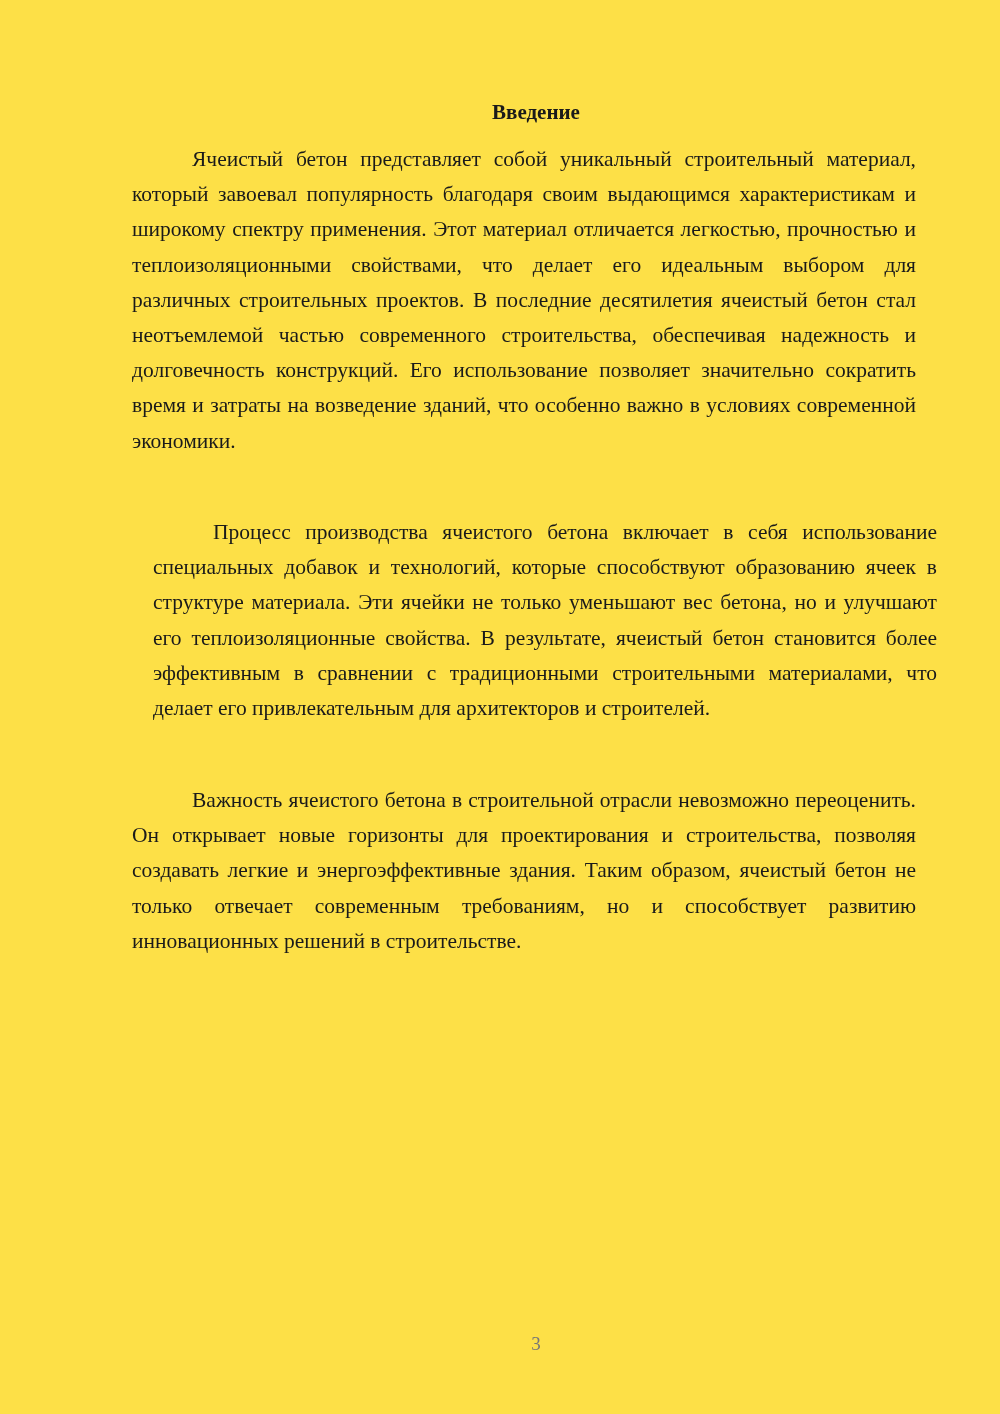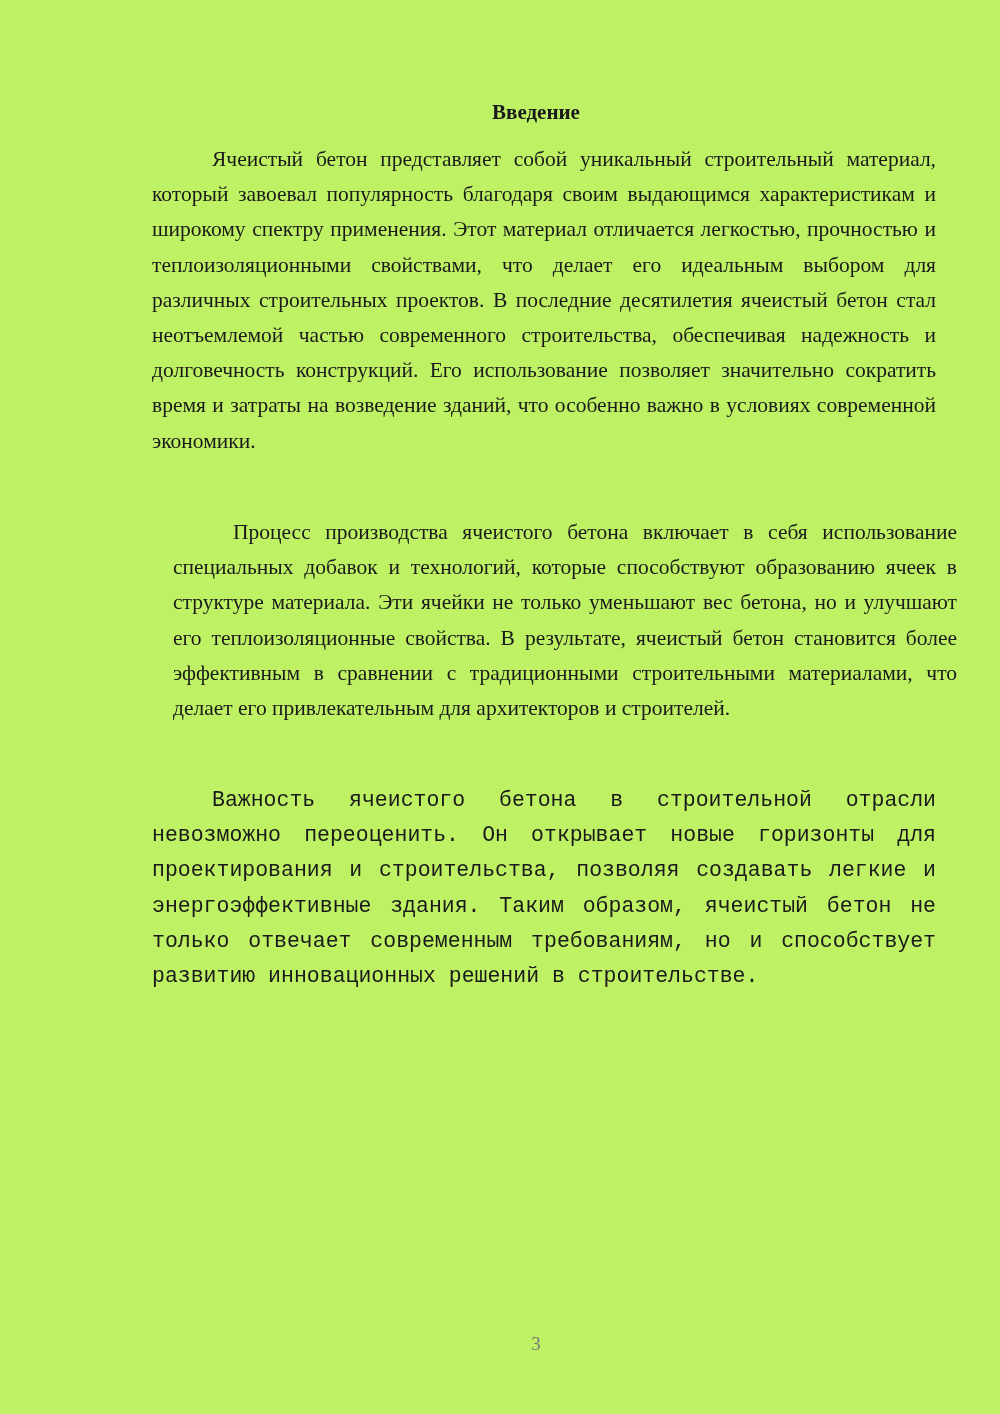--- a/index.html
+++ b/index.html
@@ -13,48 +13,48 @@
       position: relative;
       overflow: hidden;
       font-family: "Liberation Serif", "DejaVu Serif", serif;
       color: #1a1a1a;
     }
     .page {
       position: absolute;
       left: 0; top: 0;
       width: 1000px;
       height: 1414px;
-      background: #bef264;
+      background: #fde047;
     }
     .title {
       position: absolute;
       top: 98px;
       left: 0;
       width: 1072px;
       text-align: center;
       font-weight: bold;
       font-size: 21px;
       line-height: 28px;
     }
     .body-text {
       position: absolute;
-      left: 152px;
+      left: 132px;
       width: 784px;
       font-size: 21.5px;
       line-height: 35.2px;
       text-align: justify;
     }
     .para {
       margin: 0;
       text-indent: 60px;
       text-align: justify;
     }
     .p1 { top: 142px; }
     .p2 { top: 515px; margin-left: 21px; }
-    .p3 { top: 783px; font-family: Liberation Mono, monospace; }
+    .p3 { top: 783px; }
     .page-number {
       position: absolute;
       top: 1333px;
       left: 0;
       width: 1072px;
       text-align: center;
       font-size: 19px;
       color: #777777;
     }
   </style>

